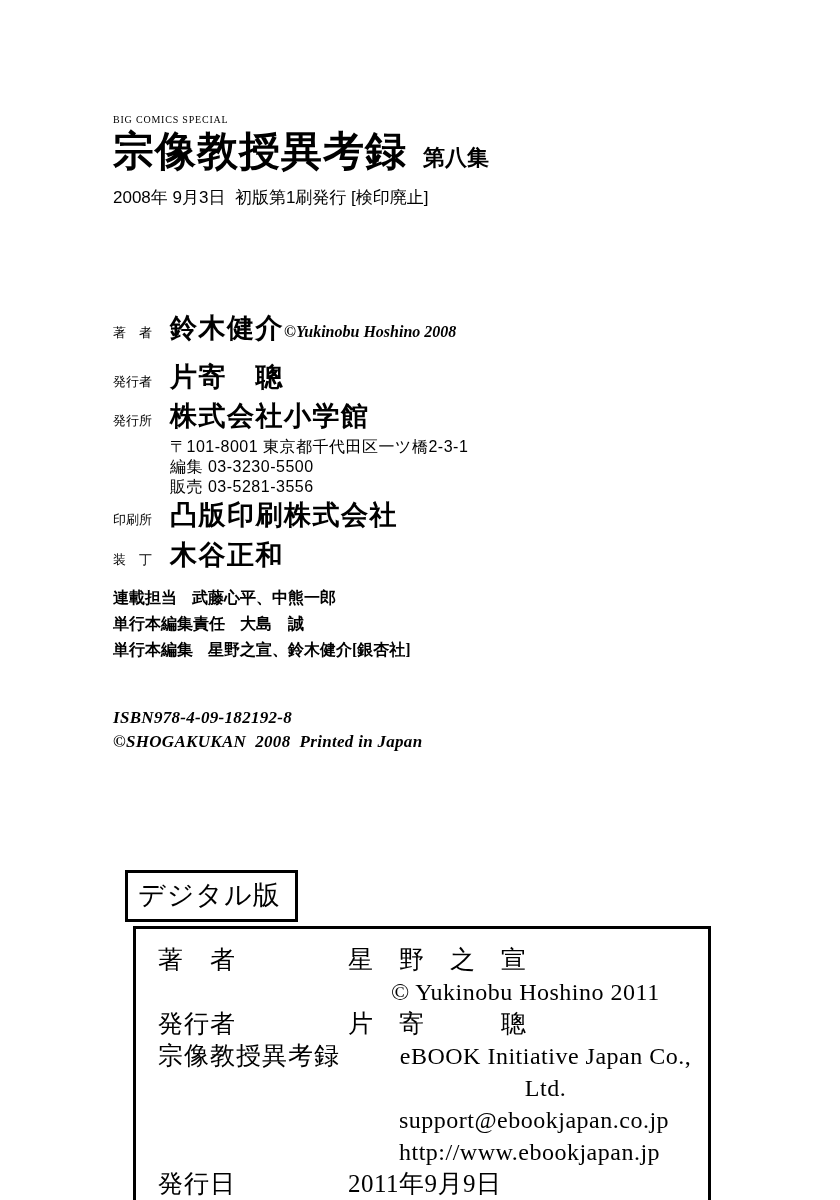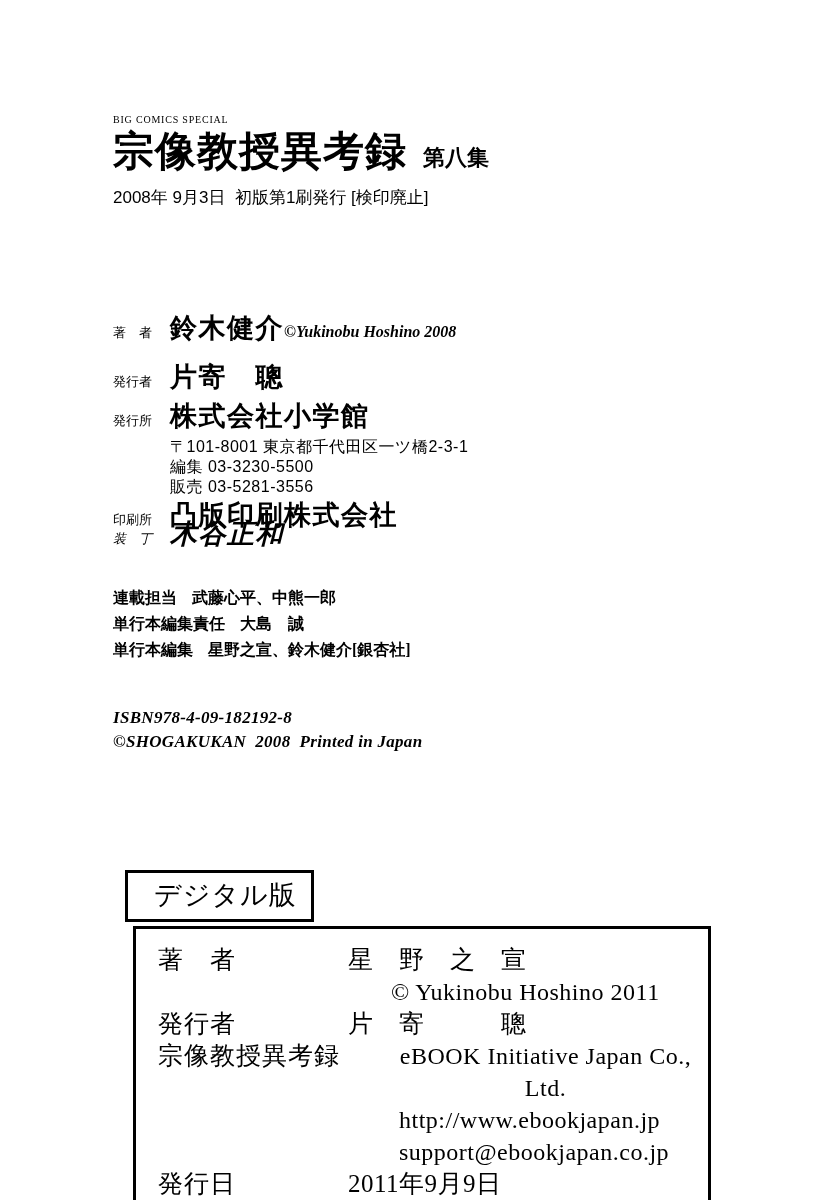--- a/index.html
+++ b/index.html
@@ -75,21 +75,21 @@
     line-height: 24px;
     letter-spacing: 0.3px;
   }
 
   
   .digital-badge {
     position: absolute;
     left: 125px;
     top: 870px;
     border: 3px solid #000;
-    padding: 4px 14px 6px 26px;
+    padding: 4px 14px 6px 10px;
     font-size: 27px;
     letter-spacing: 1px;
     width: fit-content;
   }
   .digital-box {
     position: absolute;
     left: 133px;
     top: 926px;
     width: 578px;
     box-sizing: border-box;
@@ -136,21 +136,21 @@
         <div data-bind="colophon.house_sales_phone">販売 03-5281-3556</div>
       </div>
     </span>
   </div>
 
   <div class="abs crow" style="top:499px;">
     <span class="clabel" data-bind="colophon.printer_label">印刷所</span>
     <span class="cvalue" data-bind="colophon.printer_name">凸版印刷株式会社</span>
   </div>
 
-  <div class="abs crow" style="top:518px;font-style:italic;">
+  <div class="abs crow" style="top:539px;">
     <span class="clabel" data-bind="colophon.design_label">装　丁</span>
     <span class="cvalue" data-bind="colophon.design_name">木谷正和</span>
   </div>
 
   <div class="abs" style="top:585px;">
     <div class="staff-line"><span data-bind="colophon.staff.0.label">連載担当</span><span class="staff-value" data-bind="colophon.staff.0.value">武藤心平、中熊一郎</span></div>
     <div class="staff-line"><span data-bind="colophon.staff.1.label">単行本編集責任</span><span class="staff-value" data-bind="colophon.staff.1.value">大島　誠</span></div>
     <div class="staff-line"><span data-bind="colophon.staff.2.label">単行本編集</span><span class="staff-value" data-bind="colophon.staff.2.value">星野之宣、鈴木健介[銀杏社]</span></div>
   </div>
 
@@ -173,25 +173,25 @@
     <div class="drow">
       <span class="dlabel" data-bind="digital.publisher_label">発行者</span>
       <span class="dvalue" data-bind="digital.publisher_name">片　寄　　　聰</span>
     </div>
     <div class="drow">
       <span class="dlabel" data-bind="digital.contact_label">宗像教授異考録</span>
       <span class="dvalue dvalue-en" data-bind="digital.contact_company">eBOOK Initiative Japan Co., Ltd.</span>
     </div>
     <div class="drow">
       <span class="dlabel"></span>
-      <span class="dvalue dvalue-en dindent" data-bind="digital.contact_url">http://www.ebookjapan.jp</span>
+      <span class="dvalue dvalue-en dindent" data-bind="digital.contact_email">support@ebookjapan.co.jp</span>
     </div>
     <div class="drow">
       <span class="dlabel"></span>
-      <span class="dvalue dvalue-en dindent" data-bind="digital.contact_email">support@ebookjapan.co.jp</span>
+      <span class="dvalue dvalue-en dindent" data-bind="digital.contact_url">http://www.ebookjapan.jp</span>
     </div>
     <div class="drow">
       <span class="dlabel" data-bind="digital.issue_date_label">発行日</span>
       <span class="dvalue" data-bind="digital.issue_date">2011年9月9日</span>
     </div>
   </div>
 
 </div>
 
 </body></html>

